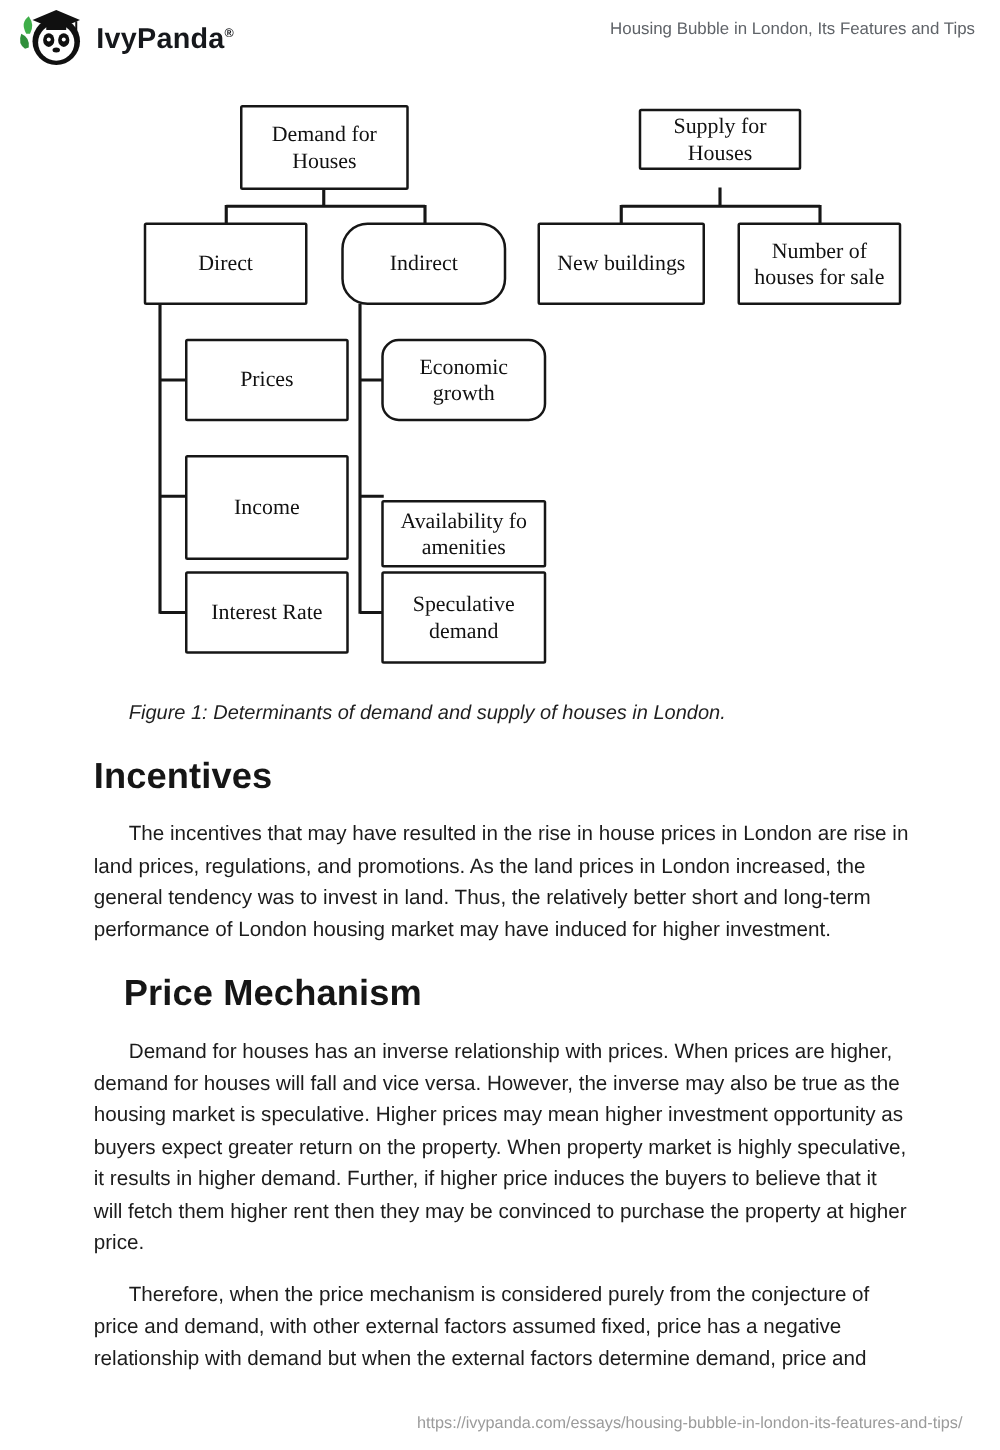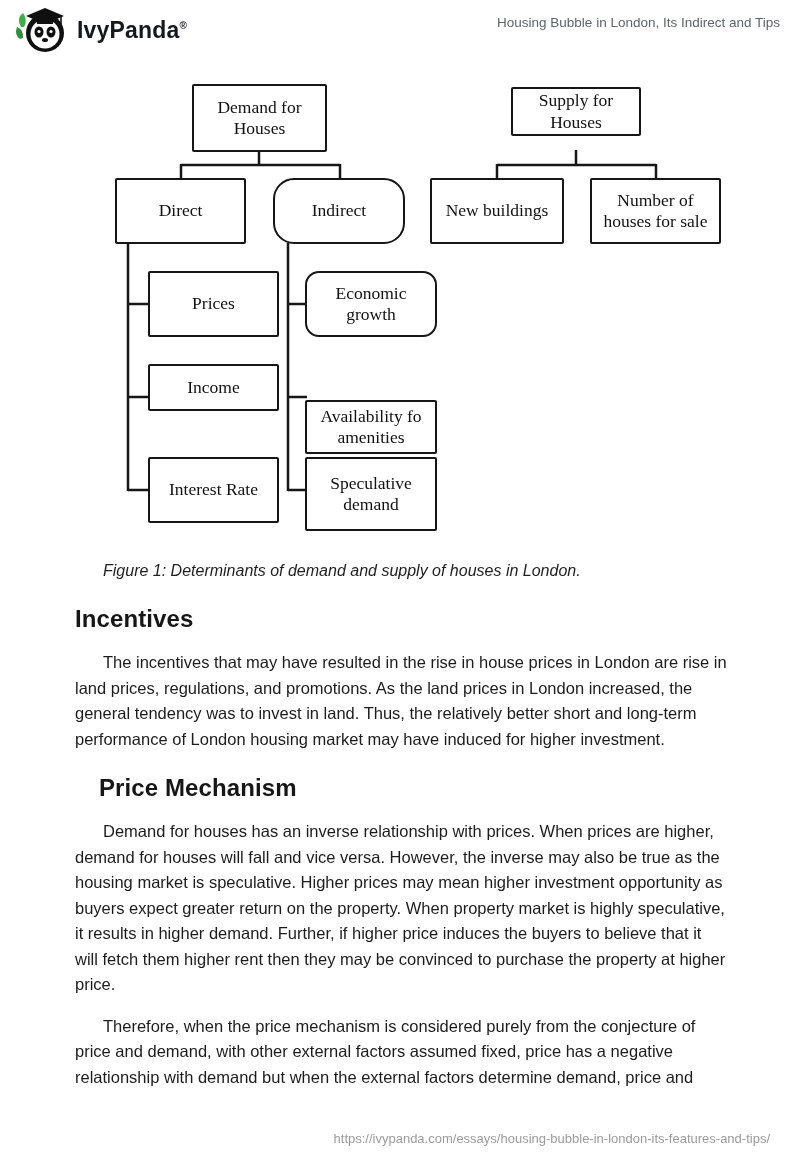--- a/index.html
+++ b/index.html
@@ -39,34 +39,34 @@
     padding: 4px 6px;
   }
   .n-demand   { left:192px; top: 84px; width:135px; height:68px; }
   .n-supply   { left:511px; top: 87px; width:130px; height:49px; }
   .n-direct   { left:115px; top:178px; width:131px; height:66px; }
   .n-indirect { left:273px; top:178px; width:132px; height:66px;border-radius:21px; }
   .n-newb     { left:430px; top:178px; width:134px; height:66px; }
   .n-numsale  { left:590px; top:178px; width:131px; height:66px; }
   .n-prices   { left:148px; top:271px; width:131px; height:66px; }
   .n-econ     { left:305px; top:271px; width:132px; height:66px;border-radius:14px; }
-  .n-income   { left:148px; top:364px; width:131px; height:47px; }
+  .n-income   { left:148px; top:364px; width:131px; height:84px; }
   .n-avail    { left:305px; top:364px; width:132px; height:54px;margin-top:36px; }
   .n-interest { left:148px; top:457px; width:131px; height:66px; }
   .n-specul   { left:305px; top:457px; width:132px; height:74px; }
 
   
   .caption {
     position: absolute; top: 562px; left: 75px; width: 650px;
     font-style: italic; font-size: 16px; color: #1f1f1f;
     text-indent: 28px;
   }
   .content { position: absolute; top: 601px; left: 75px; width: 652px; }
   .content h2 {
-    font-size: 24px; font-weight: bold; color: #161616;
+    font-size: 29px; font-weight: bold; color: #161616;
     margin: 4px 0 17px 0; letter-spacing: .1px;
   }
   .content h2.second { margin-top: 22px; margin-left: 24px; }
   .content p {
     font-size: 16.5px; line-height: 25.5px; color: #1c1c1c;
     text-indent: 28px; margin-bottom: 16px;
   }
 
   
   .footer { position: absolute; right: 30px; bottom: 13px; }
@@ -88,21 +88,21 @@
         <ellipse cx="37" cy="25" rx="4.5" ry="5.5" fill="#101010"></ellipse>
         <circle cx="25" cy="24.5" r="1.6" fill="#ffffff"></circle>
         <circle cx="37" cy="24.5" r="1.6" fill="#ffffff"></circle>
         <ellipse cx="31" cy="33" rx="3" ry="2" fill="#101010"></ellipse>
         <polygon points="31,1 50,9 31,17 12,9" fill="#101010"></polygon>
         <rect x="23" y="12" width="16" height="5" fill="#101010"></rect>
         <line x1="47" y1="10" x2="47" y2="19" stroke="#101010" stroke-width="1.6"></line>
       </svg>
       <span class="brand-text"><span>IvyPanda</span><sup>®</sup></span>
     </div>
-    <div class="doc-title">Housing Bubble in London, Its Indirect and Tips</div>
+    <div class="doc-title">Housing Bubble in London, Its Features and Tips</div>
   </header>
 
   <div class="diagram">
     <svg class="connectors" width="800" height="548" viewBox="0 0 800 548" aria-hidden="true">
       <path d="M259 152 L259 165 M181 165 L340 165 M181 164 L181 179 M340 164 L340 179" stroke="#161616" stroke-width="2.5" fill="none"></path>
       <path d="M576 150 L576 165 M497 165 L656 165 M497 164 L497 179 M656 164 L656 179" stroke="#161616" stroke-width="2.5" fill="none"></path>
       <path d="M128 243 L128 491 M128 304 L150 304 M128 397 L150 397 M128 490 L150 490" stroke="#161616" stroke-width="2.5" fill="none"></path>
       <path d="M288 243 L288 491 M288 304 L307 304 M288 397 L307 397 M288 490 L307 490" stroke="#161616" stroke-width="2.5" fill="none"></path>
     </svg>
 

